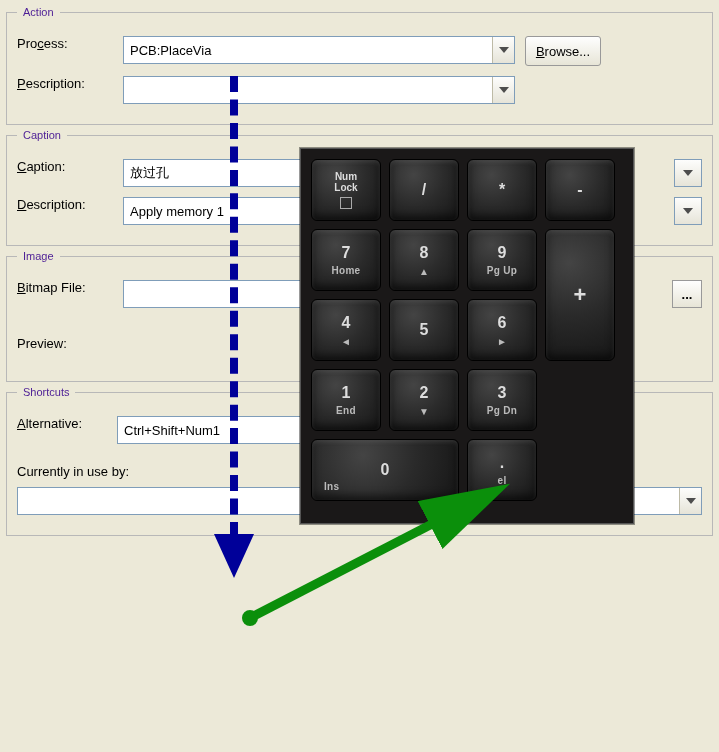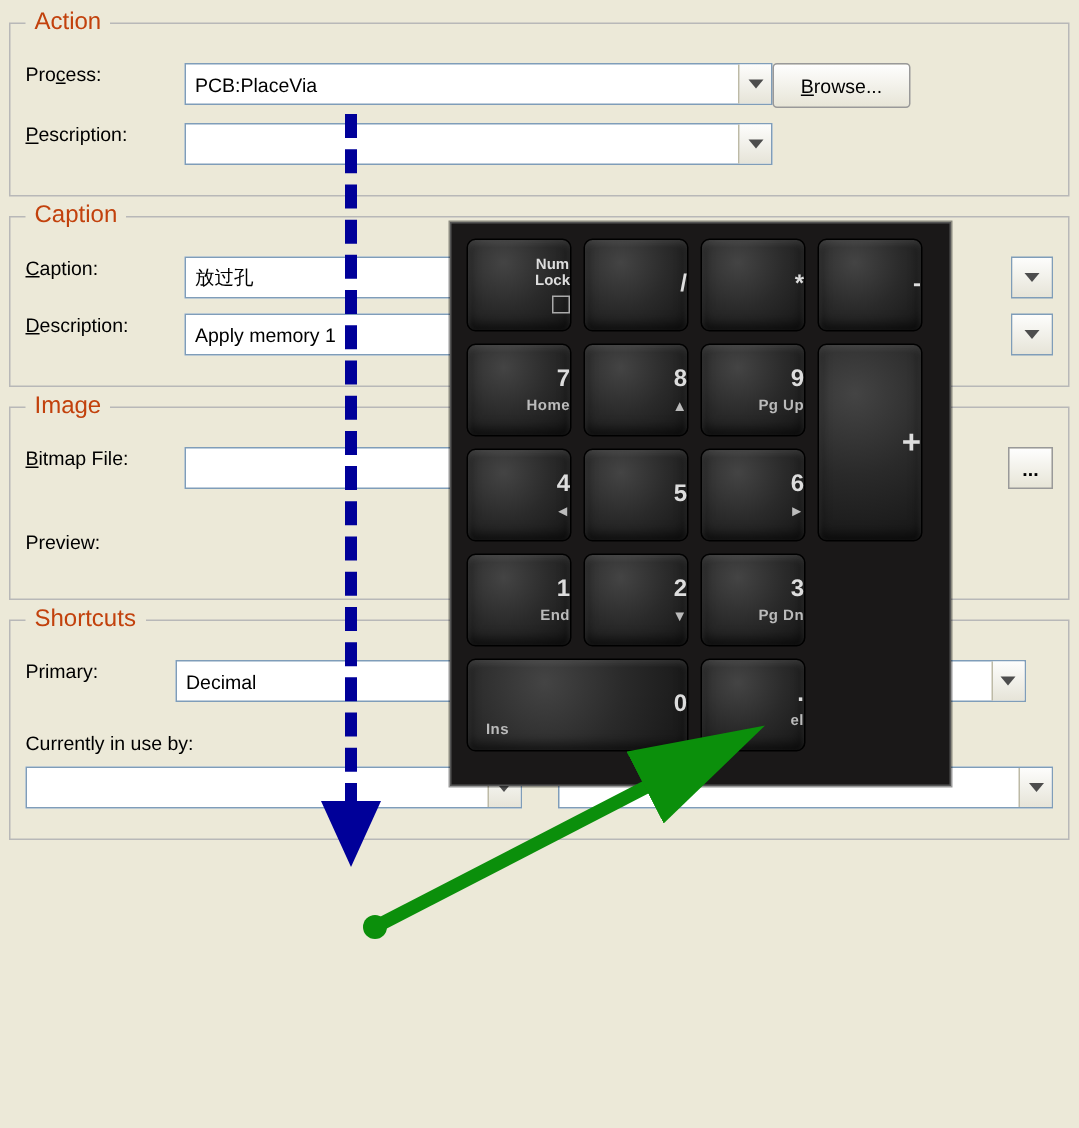--- a/index.html
+++ b/index.html
@@ -13,23 +13,23 @@
   position: relative;
   padding: 4px;
 }
 fieldset {
   border: 1px solid #b8b8b8;
   margin: 2px 2px 4px 2px;
   padding: 8px 10px 12px 10px;
   position: relative;
 }
 legend {
-  font-size: 16px;
+  font-size: 11px;
   padding: 0 6px;
-  color: #c2410c;
+  color: #4c1d95;
   background: #ece9d8;
 }
 .row {
   display: flex;
   align-items: flex-start;
   margin: 10px 0 8px 0;
 }
 .lbl {
   width: 106px;
   font-size: 13px;
@@ -65,22 +65,23 @@
   width: 0; height: 0;
   border-left: 5px solid transparent;
   border-right: 5px solid transparent;
   border-top: 6px solid #4d4d4d;
 }
 .btn {
   background: linear-gradient(#fefefe,#e7e5d7);
   border: 1px solid #999;
   border-radius: 3px;
   height: 30px;
-  width: 92px;
+  width: 76px;
   font-size: 13px;
+  margin-left: 10px;
   display: flex;
   align-items: center;
   justify-content: center;
   cursor: default;
 }
 .dotsbtn {
   width: 30px; height: 28px;
   background: linear-gradient(#fefefe,#e7e5d7);
   border: 1px solid #999;
   margin-left: 8px;
@@ -110,21 +111,21 @@
   box-shadow: 0 0 0 1px rgba(0,0,0,.4);
 }
 .kprow { display: flex; gap: 8px; margin-bottom: 8px; }
 .key {
   background: radial-gradient(circle at 35% 25%, #444 0%, #2a2a2a 50%, #161616 100%);
   border: 1px solid #000;
   border-radius: 6px;
   color: #ddd;
   display: flex;
   flex-direction: column;
-  align-items: flex-end;
+  align-items: center;
   justify-content: center;
   font-size: 16px;
   font-weight: bold;
   position: relative;
   height: 62px;
   box-shadow: inset 0 2px 4px rgba(255,255,255,.12), inset 0 -4px 8px rgba(0,0,0,.6);
 }
 .key .sub {
   font-size: 10px;
   font-weight: bold;
@@ -225,38 +226,20 @@
     <div class="dotsbtn">...</div>
   </div>
   <div class="row" style="margin-top:28px;margin-bottom:18px">
     <div class="lbl">Preview:</div>
   </div>
 </fieldset>
 
 <fieldset>
   <legend>Shortcuts</legend>
   <div class="shortcuts-inner">
-    <div class="shortcol">
-      <div class="row">
-        <div class="lbl" style="width:100px">Primary:</div>
-        <div class="combo" style="flex:0 0 180px">
-          <input value="Decimal" style="">
-          <div class="arrowbtn"></div>
-        </div>
-      </div>
-      <div class="row" style="margin-top:20px">
-        <div>Currently in use by:</div>
-      </div>
-      <div class="row" style="margin-top:6px">
-        <div class="combo" style="flex:1">
-          <input value="" style="">
-          <div class="arrowbtn"></div>
-        </div>
-      </div>
-    </div>
     <div class="shortcol">
       <div class="row">
         <div class="lbl" style="width:100px"><span class="us">A</span><span>lternative:</span></div>
         <div class="combo" style="flex:0 0 180px">
           <input value="Ctrl+Shift+Num1" style="">
           <div class="arrowbtn"></div>
         </div>
       </div>
       <div class="row" style="margin-top:20px">
         <div>Currently in use by:</div>

